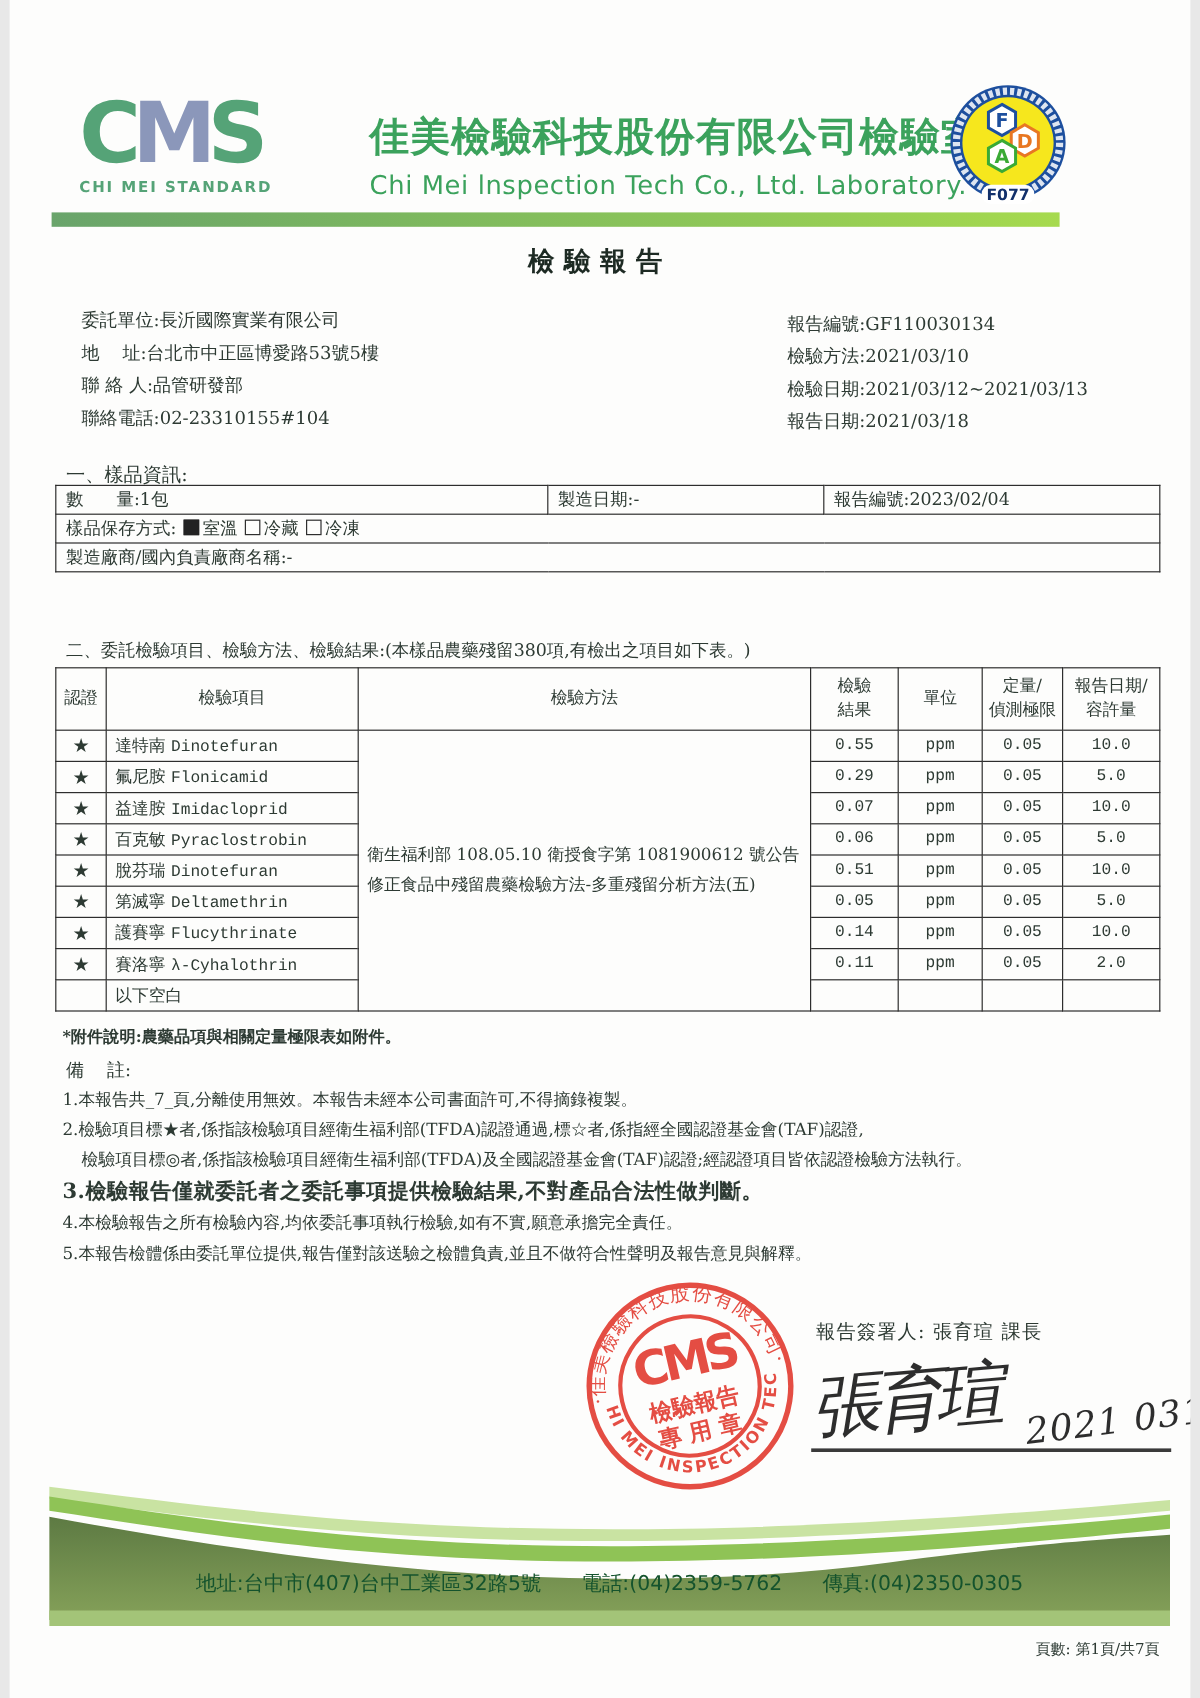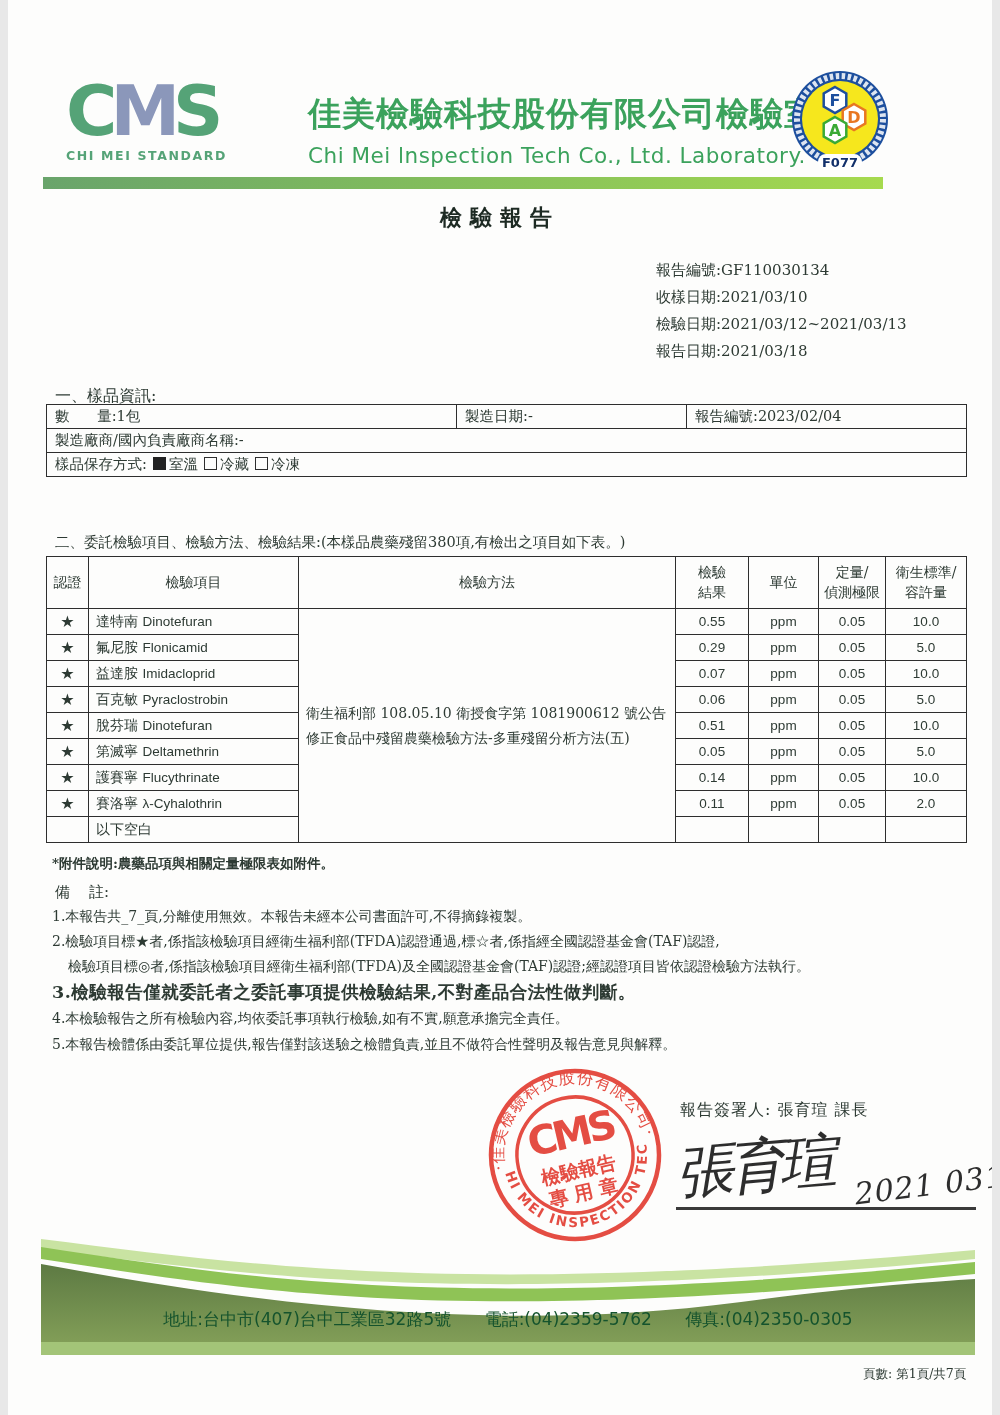--- a/index.html
+++ b/index.html
@@ -36,21 +36,21 @@
   
   table { border-collapse:collapse; table-layout:fixed; }
   .sample-table { position:absolute; left:38px; top:404px; width:920px; font-size:14.5px; }
   .sample-table td { border:1.8px solid #2e2e2e; padding:2px 8px; height:24px; white-space:pre; }
   .results-table { position:absolute; left:38px; top:556px; width:920px; font-size:14px; }
   .results-table th, .results-table td { border:1.8px solid #2e2e2e; }
   .results-table th { font-weight:normal; white-space:pre-line; font-size:14px; height:52px; line-height:1.4; }
   .results-table td { height:26px; text-align:center; }
   .results-table td.item { text-align:left; padding-left:7px; white-space:nowrap; overflow:hidden; }
   .results-table td.method { text-align:left; vertical-align:middle; padding:4px 7px; line-height:1.75; font-size:14px; }
-  .mono { font-family:Liberation Sans, sans-serif; font-size:13.5px; }
+  .mono { font-family:Liberation Mono, monospace; font-size:13.5px; }
   .star { font-size:16px; }
   .cb { display:inline-block; width:13px; height:13px; border:1.5px solid #2e2e2e; vertical-align:-1px; margin:0 3px 0 6px; }
   .cb.filled { background:#222; border-color:#222; }
   
   .attach-note { position:absolute; left:44px; top:855px; font-size:13.5px;font-weight:bold; }
   .notes-label { position:absolute; left:47px; top:883px; font-size:15px; white-space:pre; }
   .note { position:absolute; left:44px; font-size:14px; white-space:pre; }
   .n1 { top:908px; } .n2 { top:933px; } .n2b { top:958px; left:60px; }
   .n3 { top:980px; font-size:17.5px; font-weight:600; letter-spacing:.5px; }
   .n4 { top:1010px; } .n5 { top:1036px; }
@@ -95,45 +95,51 @@
     <text x="65" y="57" font-family="DejaVu Sans, sans-serif" font-size="16" font-weight="bold" fill="#e87722" text-anchor="middle">D</text>
     <text x="46" y="70" font-family="DejaVu Sans, sans-serif" font-size="16" font-weight="bold" fill="#3aaa35" text-anchor="middle">A</text>
     <rect x="29" y="88" width="44" height="16" rx="8" fill="#ffffff"></rect>
     <text x="51" y="100.5" font-family="DejaVu Sans, sans-serif" font-size="13" font-weight="bold" fill="#12306b" text-anchor="middle">F077</text>
   </svg>
 
   <div class="green-bar"></div>
 
   <div class="report-title">檢驗報告</div>
 
+  <div class="info-left">
+    <div class="info-row"><span>委託單位:</span><span>長沂國際實業有限公司</span></div>
+    <div class="info-row"><span>地    址:</span><span>台北市中正區博愛路53號5樓</span></div>
+    <div class="info-row"><span>聯 絡 人:</span><span>品管研發部</span></div>
+    <div class="info-row"><span>聯絡電話:</span><span>02-23310155#104</span></div>
+  </div>
   <div class="info-right">
     <div class="info-row"><span>報告編號:</span><span>GF110030134</span></div>
-    <div class="info-row"><span>收樣日期:</span><span>2021/03/10</span></div>
+    <div class="info-row"><span>檢驗方法:</span><span>2021/03/10</span></div>
     <div class="info-row"><span>檢驗日期:</span><span>2021/03/12~2021/03/13</span></div>
     <div class="info-row"><span>報告日期:</span><span>2021/03/18</span></div>
   </div>
 
   <div class="sec1-head">一、樣品資訊:</div>
   <table class="sample-table">
     <colgroup>
         <col style="width:410px">
         <col style="width:230px">
         <col style="width:280px">
       </colgroup>
     <tbody>
     <tr>
       <td><span>數      量:</span><span>1包</span></td>
       <td><span>製造日期:</span><span>-</span></td>
       <td><span>報告編號:</span><span>2023/02/04</span></td>
     </tr>
     <tr>
+      <td colspan="3"><span>樣品保存方式:</span><span class="cb filled"></span><span>室溫</span><span class="cb"></span><span>冷藏</span><span class="cb"></span><span>冷凍</span></td>
+    </tr>
+    <tr>
       <td colspan="3"><span>製造廠商/國內負責廠商名稱:</span><span>-</span></td>
-    </tr>
-    <tr>
-      <td colspan="3"><span>樣品保存方式:</span><span class="cb filled"></span><span>室溫</span><span class="cb"></span><span>冷藏</span><span class="cb"></span><span>冷凍</span></td>
     </tr>
   </tbody>
     </table>
 
   <div class="sec2-head">二、委託檢驗項目、檢驗方法、檢驗結果:(本樣品農藥殘留380項,有檢出之項目如下表。)</div>
   <table class="results-table">
     <colgroup>
         <col style="width:42px">
         <col style="width:210px">
         <col style="width:377px">
@@ -145,21 +151,21 @@
     <tbody>
         <tr>
       <th>認證</th>
       <th>檢驗項目</th>
       <th>檢驗方法</th>
       <th>檢驗
 結果</th>
       <th>單位</th>
       <th>定量/
 偵測極限</th>
-      <th>衛生標準/
+      <th>報告日期/
 容許量</th>
     </tr>
     <tr>
       <td class="star">★</td>
       <td class="item"><span>達特南</span> <span class="mono">Dinotefuran</span></td>
       <td class="method" rowspan="9">衛生福利部 108.05.10 衛授食字第 1081900612 號公告修正食品中殘留農藥檢驗方法-多重殘留分析方法(五)</td>
       <td class="mono">0.55</td>
       <td class="mono">ppm</td>
       <td class="mono">0.05</td>
       <td class="mono">10.0</td>

